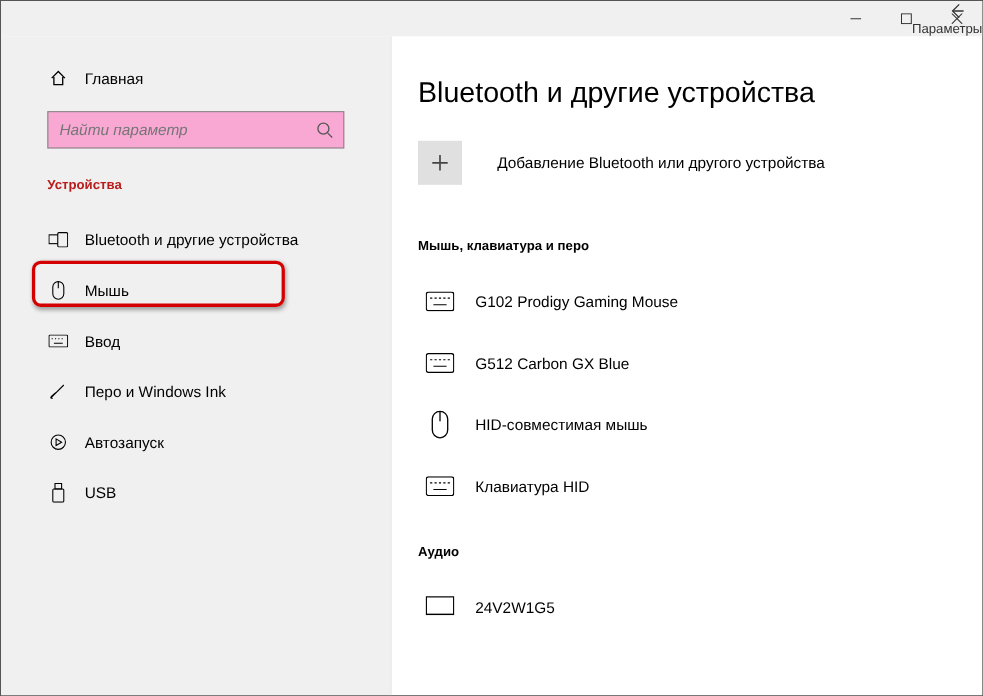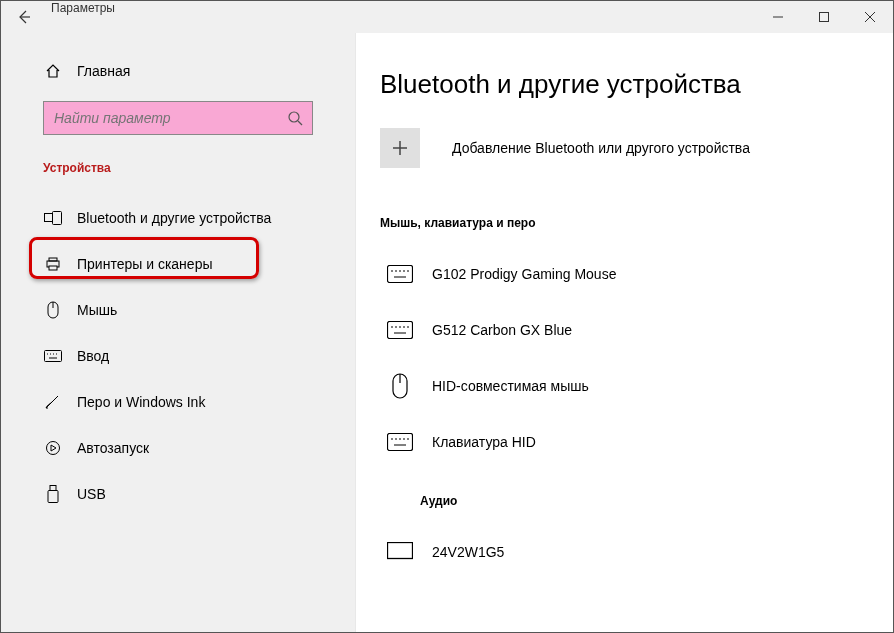--- a/index.html
+++ b/index.html
@@ -7,23 +7,24 @@
   body {
     font-family: "Segoe UI", Tahoma, sans-serif;
     font-size: 14px;
     color: #000;
     background: #fff;
     border: 1px solid #555;
   }
   .titlebar {
     height: 32px;
     display: flex;
-    align-items: flex-start;
+    align-items: flex-end;
     background: #f0f0f0;
     position: relative;
+    flex-direction: column;
   }
   .titlebar .back {
     width: 46px; height: 32px;
     display:flex; align-items:center; justify-content:center;
     cursor:pointer;
   }
   .titlebar .title {
     font-size: 12px;
     color: #333;
     padding-left: 4px;
@@ -203,30 +204,20 @@
       <div class="nav-item">
         <span class="icon">
           <svg width="18" height="14" viewBox="0 0 18 14">
               <rect x="0.5" y="2.5" width="11" height="8" stroke="#000" stroke-width="1" fill="none"></rect>
               <rect x="8.5" y="0.5" width="9" height="13" rx="1" stroke="#000" stroke-width="1" fill="#f0f0f0"></rect>
             </svg>
         </span>
         <span class="lbl">Bluetooth и другие устройства</span>
       </div>
 
-      <div class="nav-item">
-        <span class="icon">
-          <svg width="16" height="16" viewBox="0 0 16 16">
-              <rect x="2" y="5" width="12" height="6" stroke="#000" stroke-width="1" fill="none"></rect>
-              <rect x="4" y="2" width="8" height="3" stroke="#000" stroke-width="1" fill="none"></rect>
-              <rect x="4" y="10" width="8" height="4" stroke="#000" stroke-width="1" fill="#f0f0f0"></rect>
-            </svg>
-        </span>
-        <span class="lbl">Принтеры и сканеры</span>
-      </div>
 
       <div class="nav-item">
         <span class="icon">
           <svg width="14" height="18" viewBox="0 0 14 18">
               <rect x="2" y="1" width="10" height="16" rx="5" stroke="#000" stroke-width="1" fill="none"></rect>
               <line x1="7" y1="1" x2="7" y2="7" stroke="#000" stroke-width="1"></line>
             </svg>
         </span>
         <span class="lbl">Мышь</span>
       </div>
@@ -342,21 +333,21 @@
             <line x1="8" y1="6" x2="10" y2="6" stroke="#000"></line>
             <line x1="12" y1="6" x2="14" y2="6" stroke="#000"></line>
             <line x1="16" y1="6" x2="18" y2="6" stroke="#000"></line>
             <line x1="20" y1="6" x2="22" y2="6" stroke="#000"></line>
             <line x1="7" y1="12" x2="19" y2="12" stroke="#000"></line>
           </svg>
       </span>
       <span class="device-label">Клавиатура HID</span>
     </div>
 
-    <div class="group-title" style="padding-top:24px;margin-left:40px;">Аудио</div>
+    <div class="group-title" style="padding-top:24px;">Аудио</div>
 
     <div class="device-row">
       <span class="device-icon">
         <svg width="26" height="20" viewBox="0 0 26 20">
             <rect x="0.5" y="0.5" width="25" height="16" stroke="#000" stroke-width="1.3" fill="none"></rect>
           </svg>
       </span>
       <span class="device-label">24V2W1G5</span>
     </div>
 

